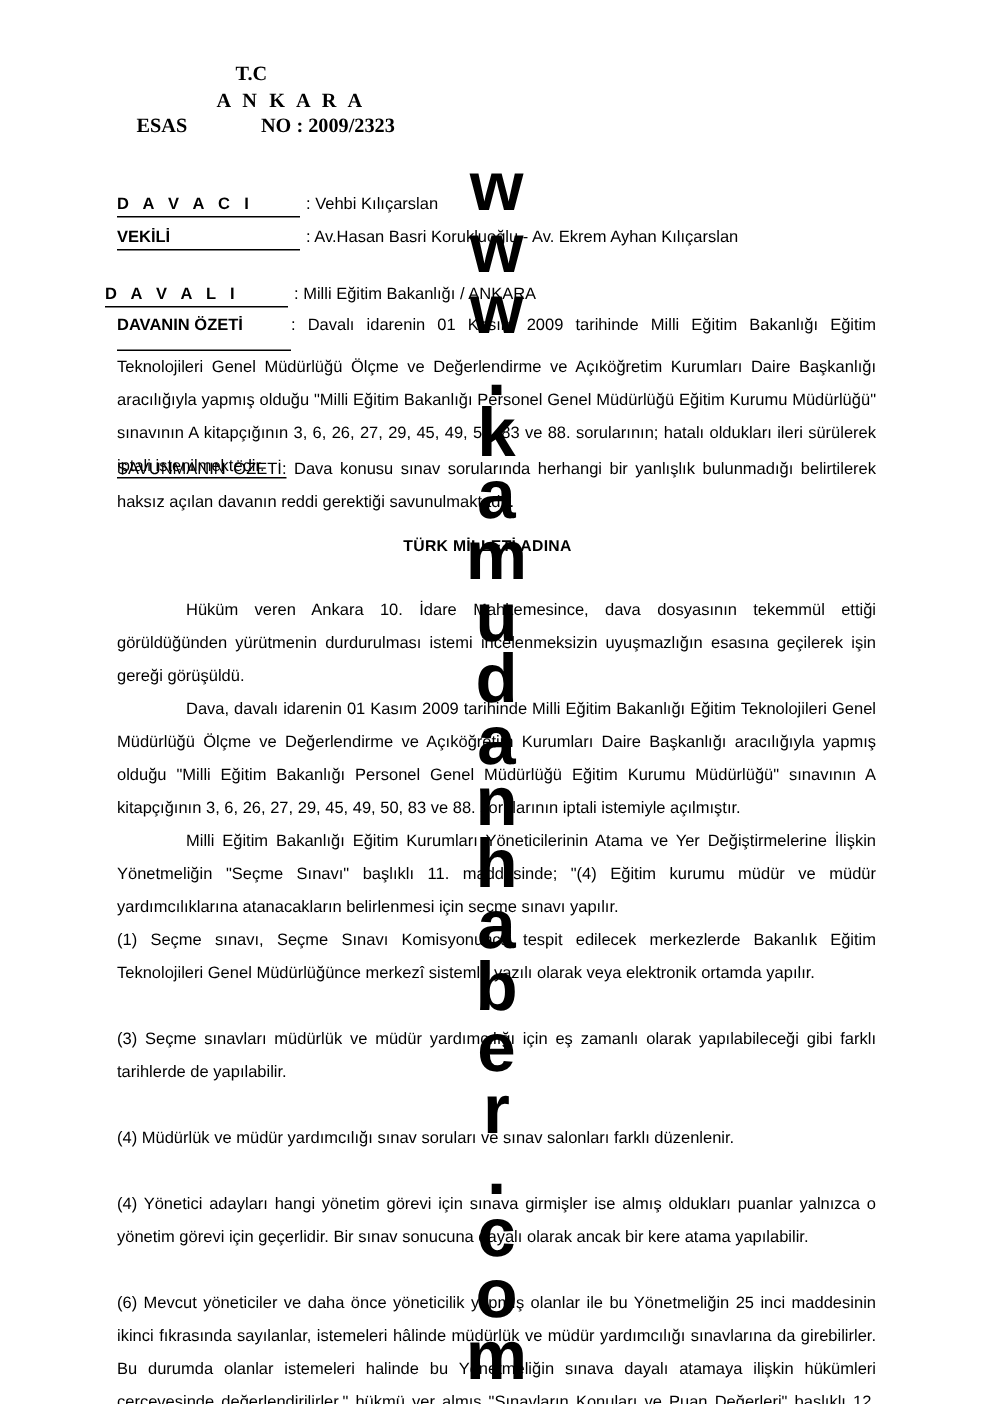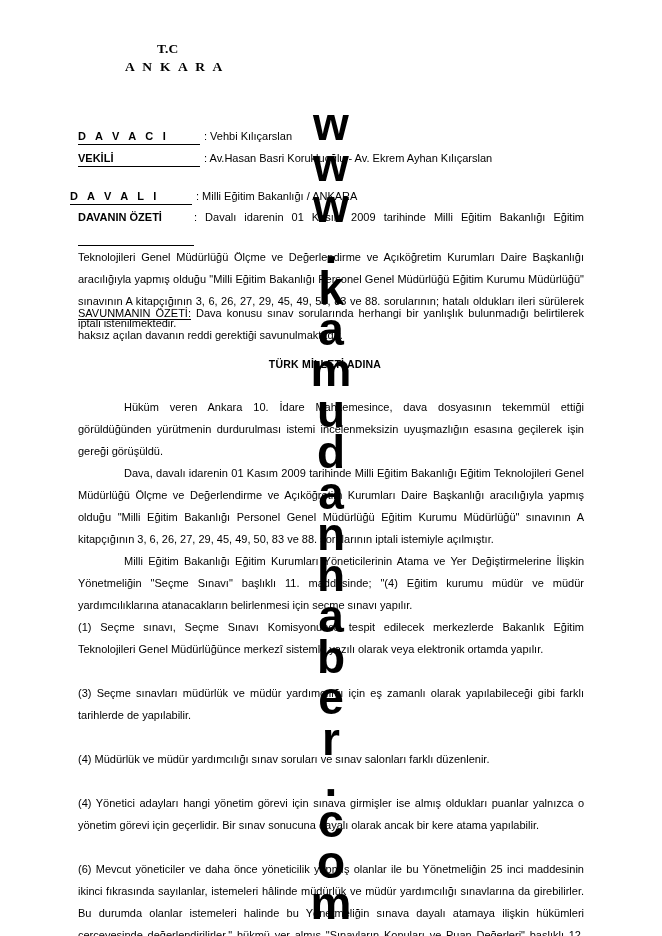--- a/index.html
+++ b/index.html
@@ -104,21 +104,21 @@
   .ozet .key {
     font-weight: normal;
     text-decoration: underline;
     text-underline-offset: 2px;
   }
   .ozet .key-pad {
     display: inline-block;
     min-width: 116px;
     font-weight: bold;
     border-bottom: 1.4px solid #000;
-    padding-bottom: 17px;
+    padding-bottom: 5px;
   }
   #davanin-ozeti { left: 78px; top: 206px; }
   #savunmanin-ozeti { left: 78px; top: 302px; }
 
   
   .center-heading {
     position: absolute;
     left: 0;
     top: 358px;
     width: 650px;
@@ -171,20 +171,21 @@
     <span>r</span>
     <span>.</span>
     <span>c</span>
     <span>o</span>
     <span>m</span>
   </div>
 
   <div class="court-header">
     <span class="ch-line ch-tc">T.C</span>
     <span class="ch-line ch-ankara">A N K A R A</span>
+    <span class="ch-row"><span class="lbl">ESAS</span><span>NO : 2009/2323</span></span>
   </div>
 
   <div class="lbl-row" id="row-davaci">
     <span class="key wide-track">D A V A C I</span><span class="val">: Vehbi Kılıçarslan</span>
   </div>
 
   <div class="lbl-row" id="row-vekili">
     <span class="key">VEKİLİ</span><span class="val">: Av.Hasan Basri Korukluoğlu - Av. Ekrem Ayhan Kılıçarslan</span>
   </div>
 

